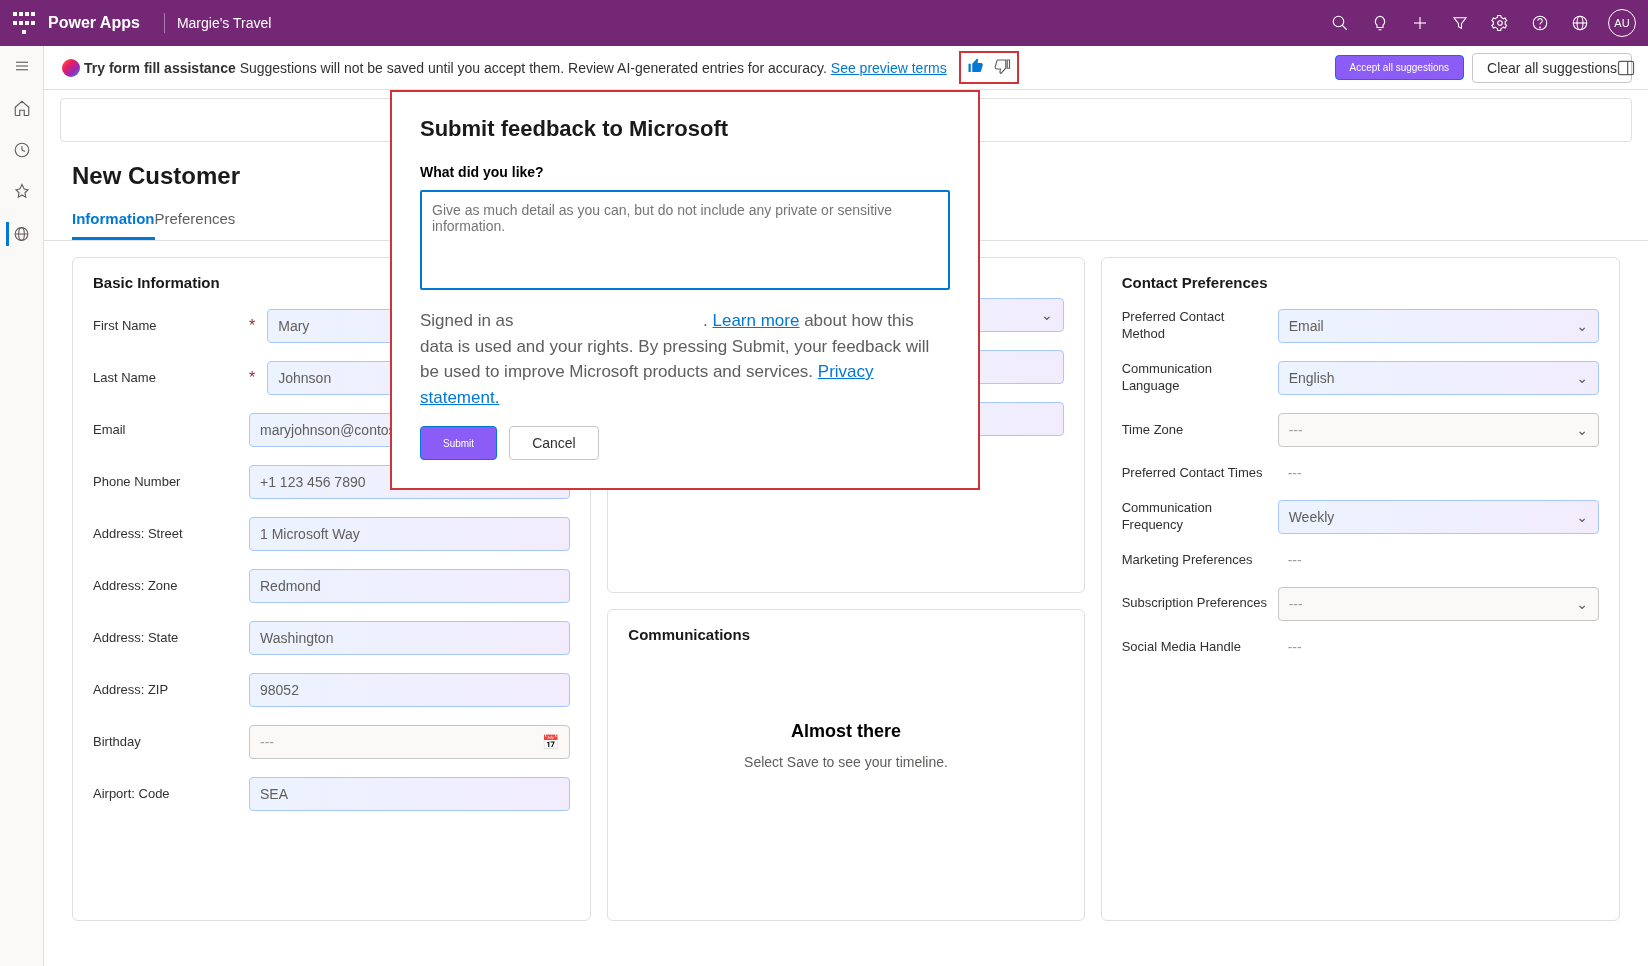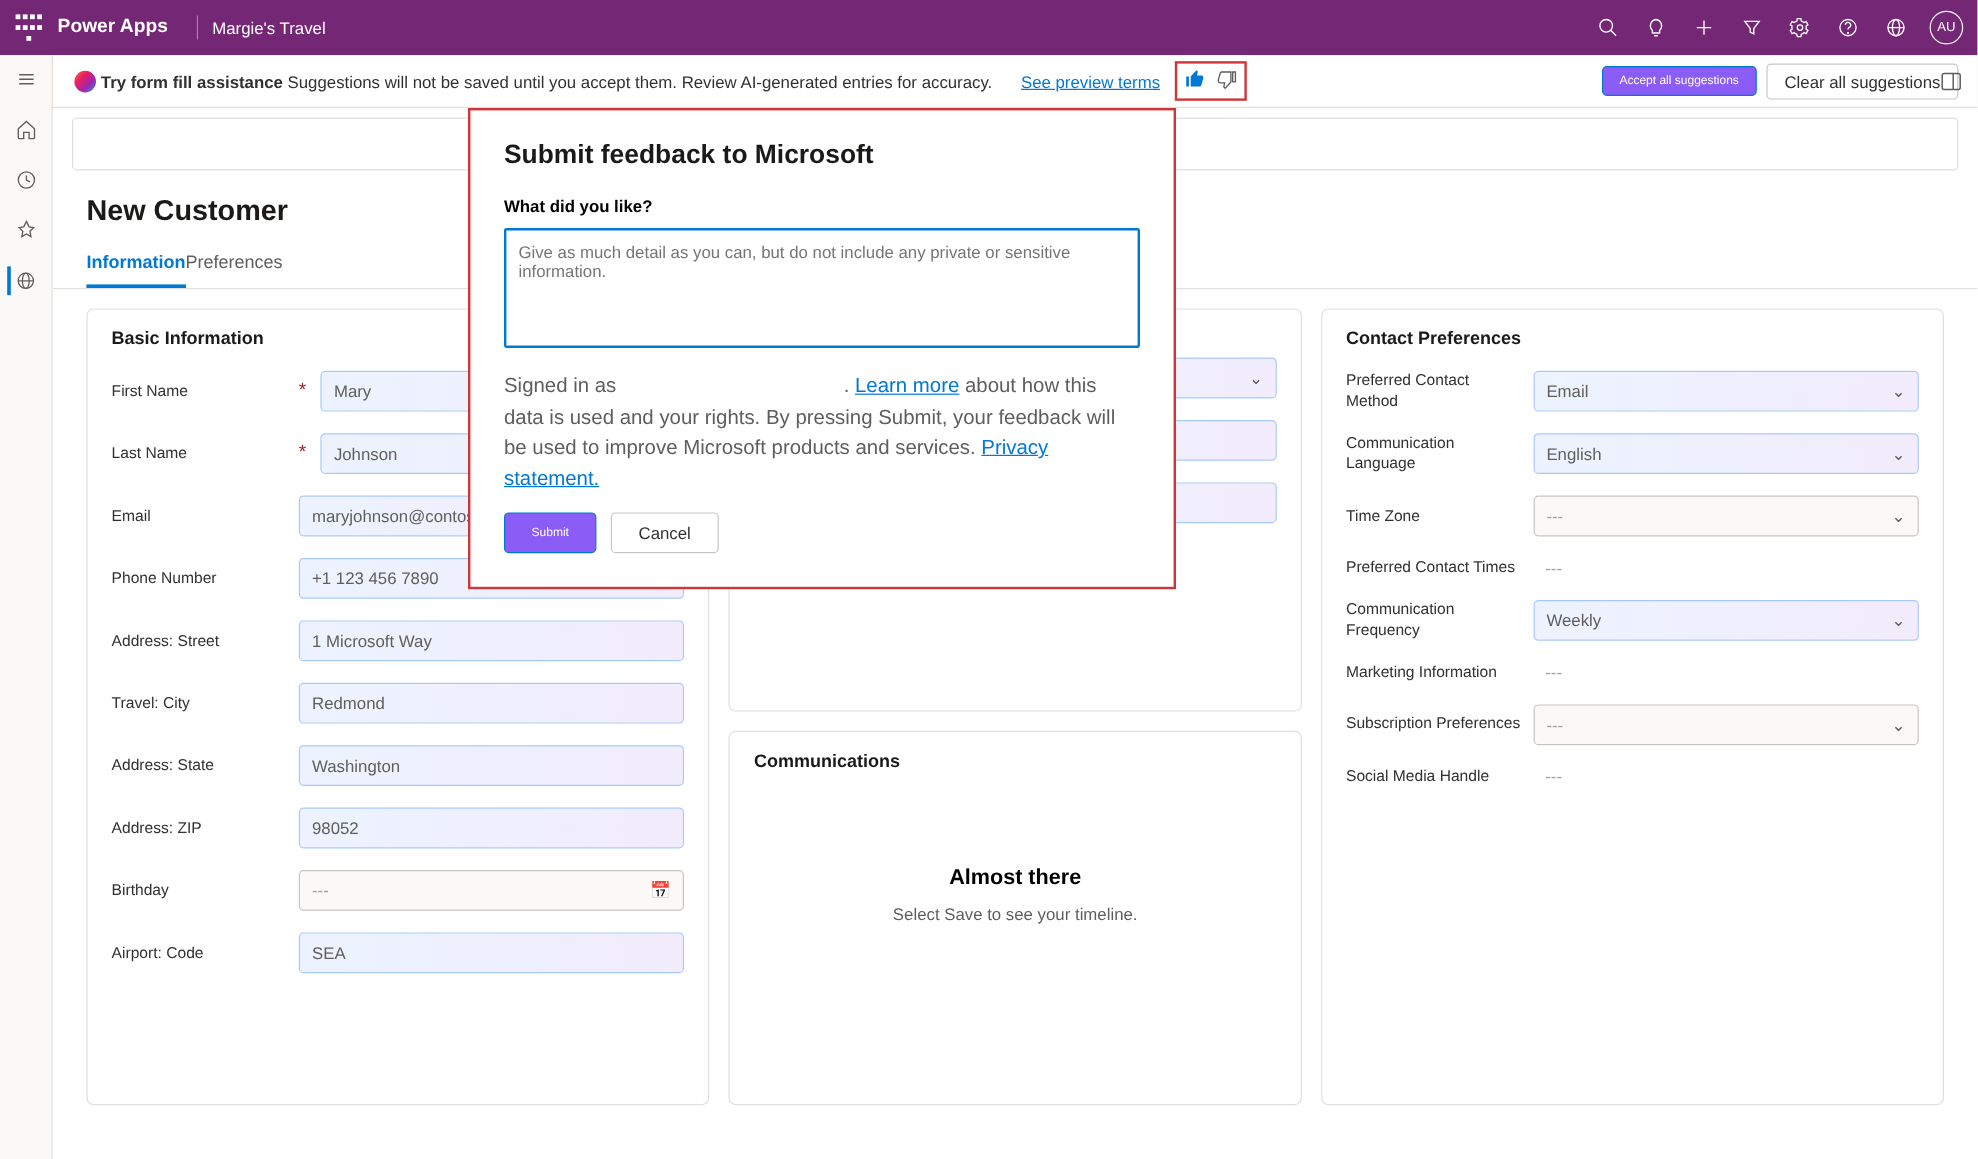--- a/index.html
+++ b/index.html
@@ -15,21 +15,21 @@
 .app-header .spacer { flex: 1; }
 .app-header .hicon { width: 32px; height: 32px; display: flex; align-items: center; justify-content: center; cursor: pointer; margin: 0 4px; }
 .app-header svg { width: 18px; height: 18px; stroke: #fff; fill: none; stroke-width: 1.5; }
 .avatar { width: 28px; height: 28px; border-radius: 50%; border: 1px solid #fff; display: flex; align-items: center; justify-content: center; font-size: 11px; margin-left: 8px; }
 
 
 .suggestion-bar { height: 44px; background: #fff; border-bottom: 1px solid #e1dfdd; display: flex; align-items: center; padding: 0 16px 0 56px; font-size: 14px; color: #323130; position: relative; }
 .suggestion-bar .copilot-dot { position: absolute; left: 62px; width: 18px; height: 18px; border-radius: 50%; background: linear-gradient(135deg,#ff6b35,#e91e63,#9c27b0,#2196f3); }
 .suggestion-bar .text { margin-left: 28px; }
 .suggestion-bar strong { font-weight: 600; }
-.suggestion-bar a { color: #0078d4; text-decoration: underline; margin-left: 20px; cursor: pointer; }
+.suggestion-bar a { color: #0078d4; text-decoration: underline; margin-left: 0; cursor: pointer; }
 .suggestion-bar .spacer { flex: 1; }
 .suggestion-bar .thumbs { display: flex; gap: 8px; margin: 0 12px; border: 2px solid #d13438; padding: 4px 6px; }
 .suggestion-bar .thumbs .thumb { cursor: pointer; }
 .btn-primary { background: #8b5cf6; color: #fff; border: 1px solid #0078d4; padding: 6px 14px; border-radius: 4px; font-size: 10px; cursor: pointer; }
 .btn-secondary { background: #fff; color: #323130; border: 1px solid #c8c6c4; padding: 6px 14px; border-radius: 4px; font-size: 14px; cursor: pointer; margin-left: 8px; }
 
 
 .left-rail { position: absolute; left: 0; top: 46px; width: 44px; bottom: 0; background: #faf9f8; border-right: 1px solid #e1dfdd; display: flex; flex-direction: column; align-items: center; padding-top: 8px; gap: 18px; }
 .left-rail .ricon { width: 24px; height: 24px; display: flex; align-items: center; justify-content: center; cursor: pointer; color: #605e5c; }
 .left-rail svg { width: 18px; height: 18px; stroke: #605e5c; fill: none; stroke-width: 1.5; }
@@ -291,21 +291,21 @@
             <span>+1 123 456 7890</span>
           </div>
         </div>
       <div class="field-row">
           <div class="field-label">Address: Street</div>
           <div class="field-input suggested">
             <span>1 Microsoft Way</span>
           </div>
         </div>
       <div class="field-row">
-          <div class="field-label">Travel: City</div>
+          <div class="field-label">Address: Zone</div>
           <div class="field-input suggested">
             <span>Redmond</span>
           </div>
         </div>
       <div class="field-row">
           <div class="field-label">Address: State</div>
           <div class="field-input suggested">
             <span>Washington</span>
           </div>
         </div>
@@ -389,21 +389,21 @@
           <div style="flex:1;color:#a19f9d;font-size:14px;padding-left:10px">---</div>
         </div>
       <div class="field-row">
           <div class="field-label">Communication Frequency</div>
           <div class="field-input suggested">
             <span>Weekly</span>
             <span class="chev">⌄</span>
           </div>
         </div>
       <div class="field-row">
-          <div class="field-label">Marketing Information</div>
+          <div class="field-label">Marketing Preferences</div>
           <div style="flex:1;color:#a19f9d;font-size:14px;padding-left:10px">---</div>
         </div>
       <div class="field-row">
           <div class="field-label">Subscription Preferences</div>
           <div class="field-input disabled">
             <span>---</span>
             <span class="chev">⌄</span>
           </div>
         </div>
       <div class="field-row">

